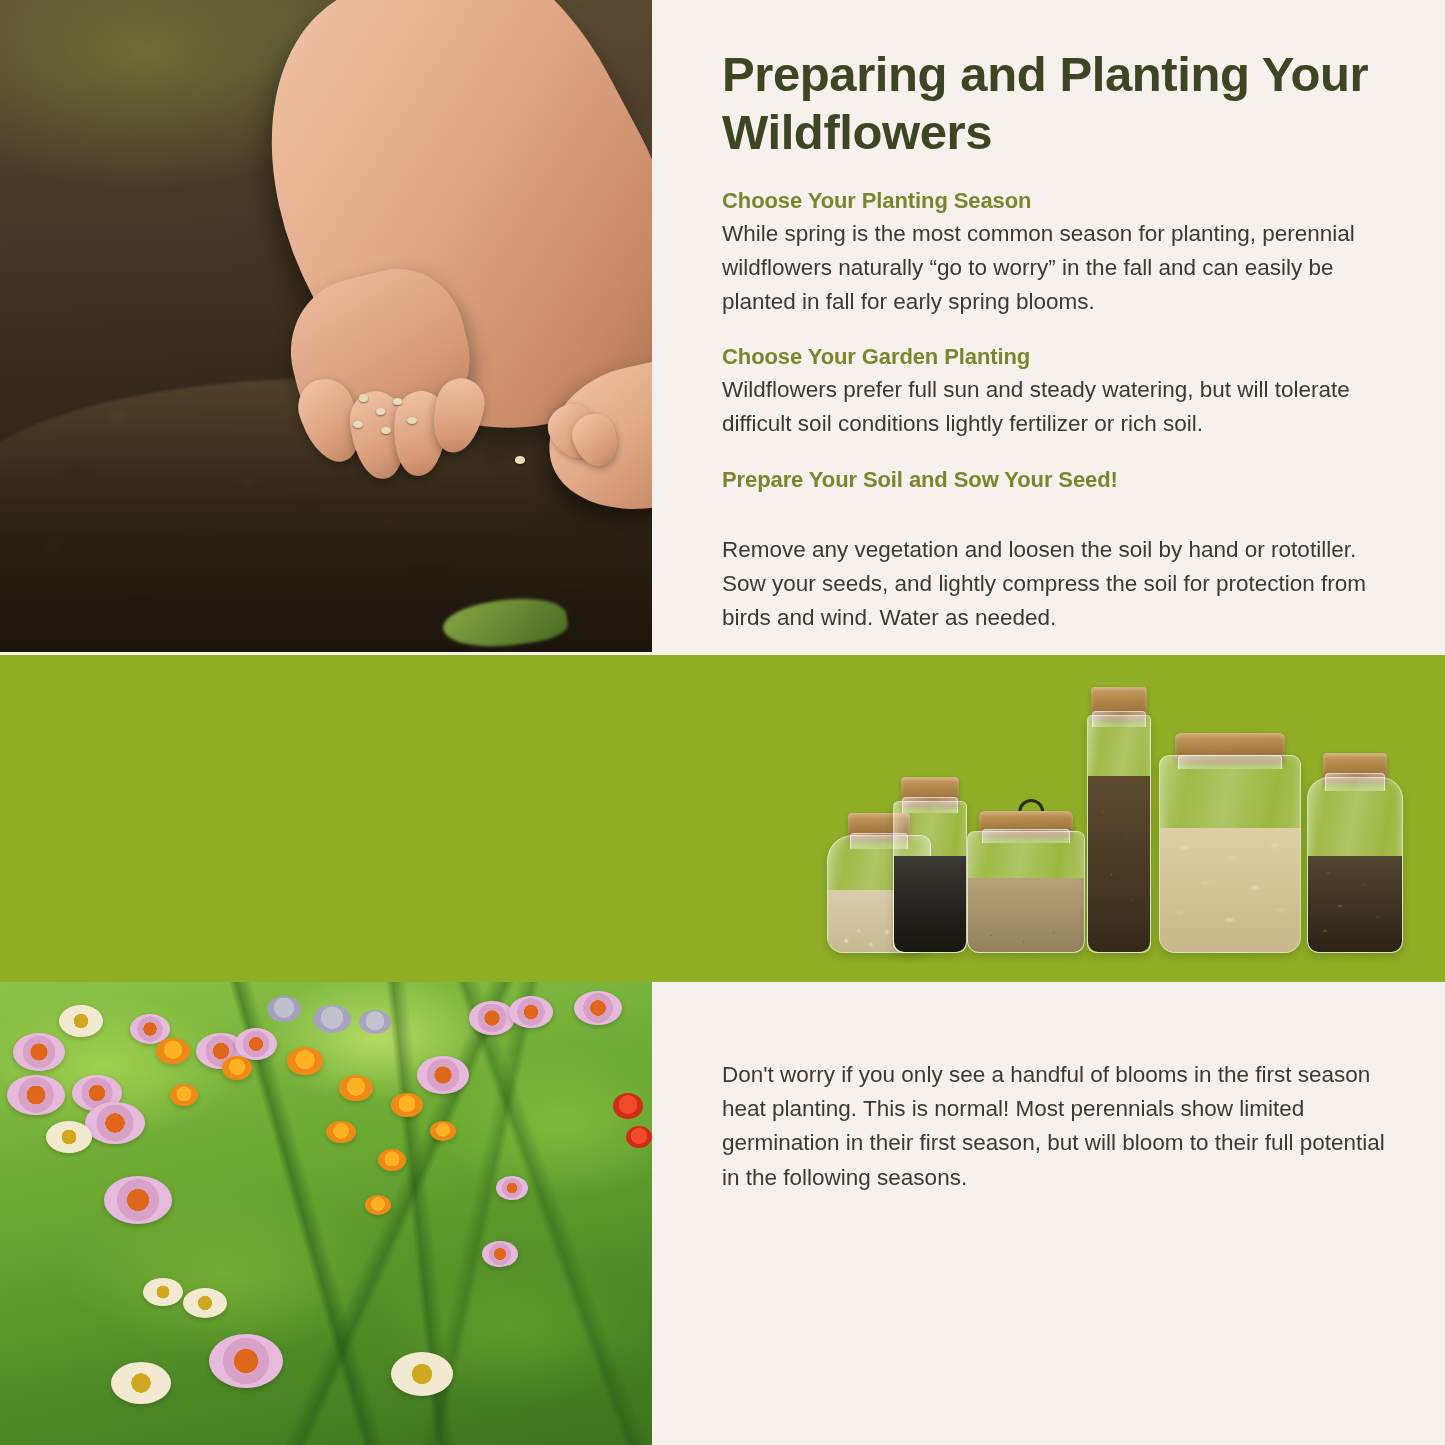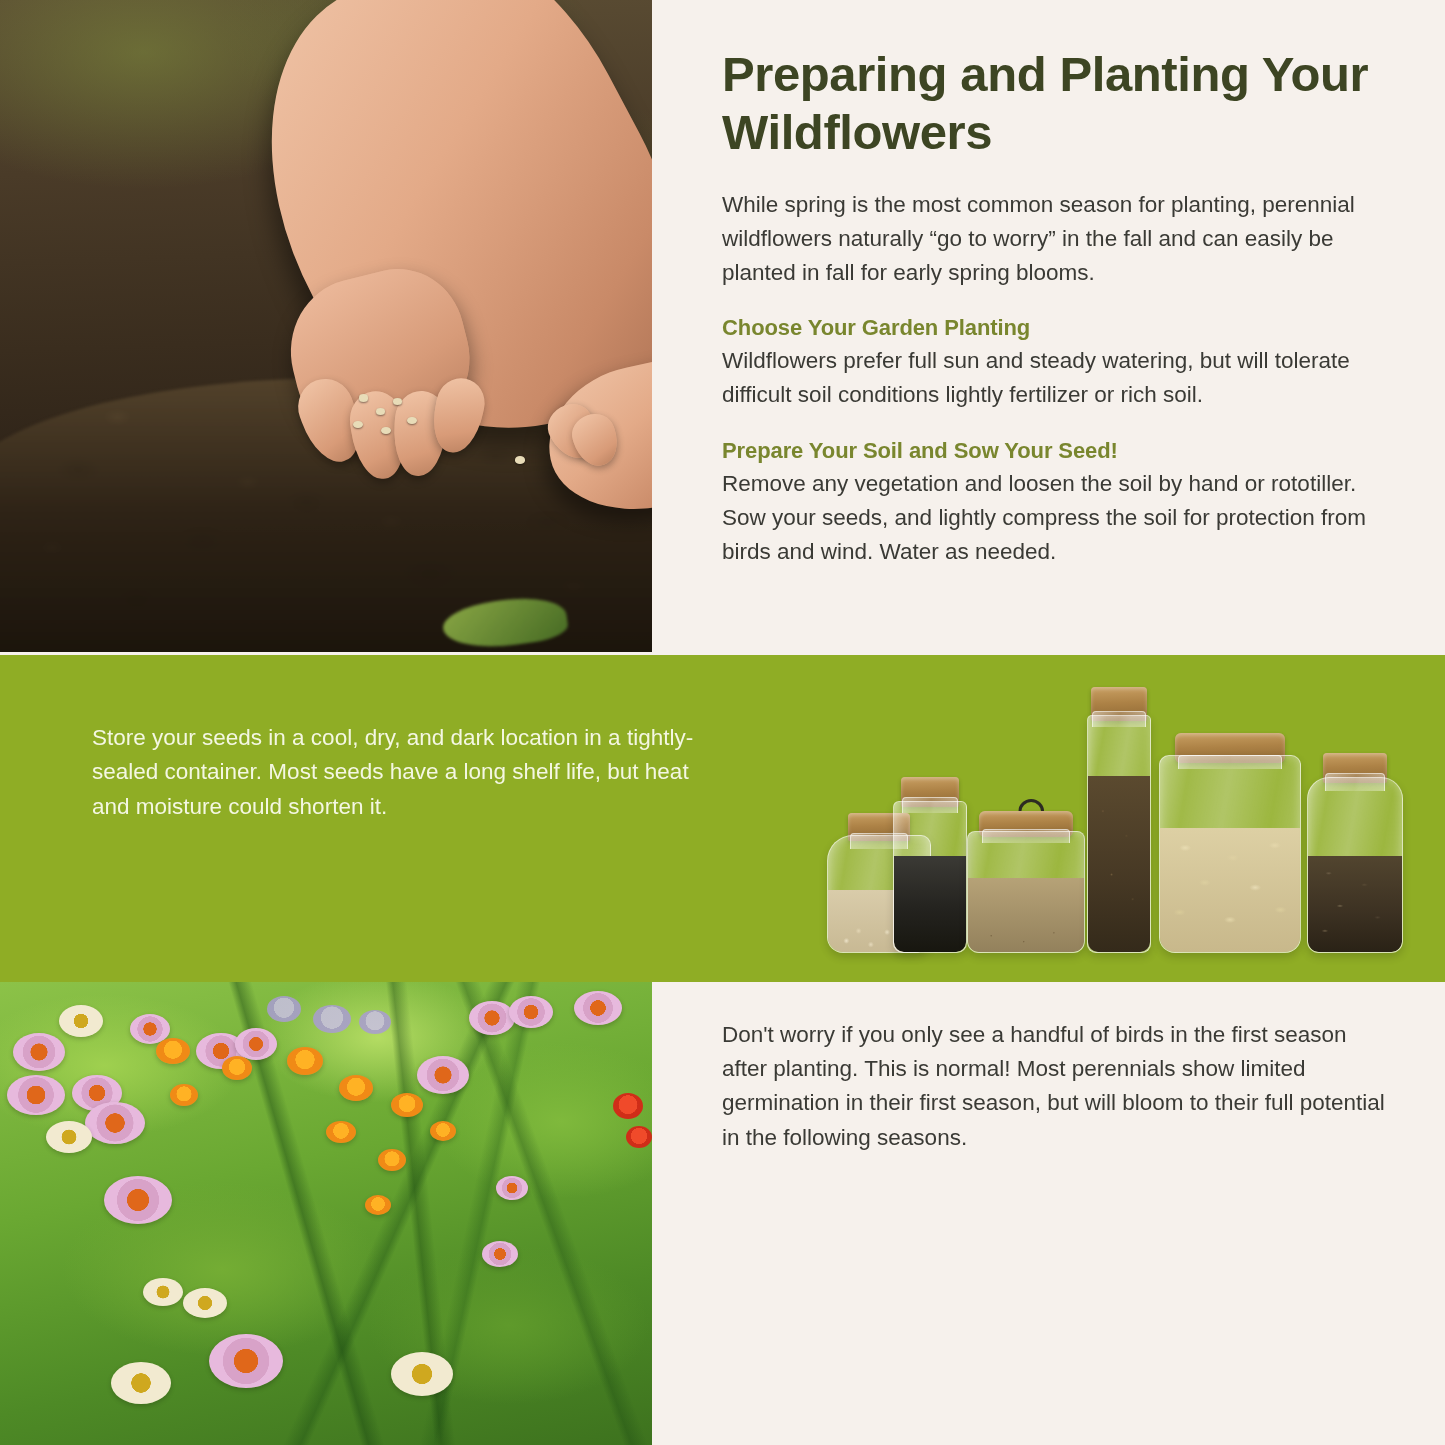--- a/index.html
+++ b/index.html
@@ -165,21 +165,21 @@
     margin-bottom: 3px;
     letter-spacing: -.1px;
   }
 
   p.body {
     font-size: 22.5px;
     line-height: 1.52;
     color: #3A3A35;
     margin-bottom: 25px;
   }
-  p.body:last-child { margin-bottom: 0; }
+  p.body:last-child { margin-bottom: 0; margin-top: 40px; }
 
   
   .band-green {
     position: absolute;
     left: 0; top: 655px;
     width: 1445px;
     height: 327px;
     background: #8FAD25;
   }
 
@@ -430,34 +430,34 @@
       <div class="seed-dot sd7"></div>
 
       <div class="hand-second"></div>
       <div class="hand2-finger h2f1"></div>
       <div class="hand2-finger h2f2"></div>
     </div>
 
     <div class="txt-top">
       <h1 class="title">Preparing and Planting Your Wildflowers</h1>
 
+      <h3 class="sub">Choose Your Planting Season</h3>
       <p class="body">While spring is the most common season for planting, perennial wildflowers naturally “go to worry” in the fall and can easily be planted in fall for early spring blooms.</p>
 
       <h3 class="sub">Choose Your Garden Planting</h3>
       <p class="body">Wildflowers prefer full sun and steady watering, but will tolerate difficult soil conditions lightly fertilizer or rich soil.</p>
 
       <h3 class="sub">Prepare Your Soil and Sow Your Seed!</h3>
       <p class="body">Remove any vegetation and loosen the soil by hand or rototiller. Sow your seeds, and lightly compress the soil for protection from birds and wind. Water as needed.</p>
     </div>
   </section>
 
   <section class="band-green">
 
     <div class="green-text">
-      <p class="green-body">Store your seeds in a cool, dry, and dark location in a tightly-sealed container. Most seeds have a long shelf life, but heat and moisture could shorten it.</p>
     </div>
 
     <div class="jars">
       <div class="jar j1">
         <div class="cork"></div>
         <div class="neck"></div>
         <div class="glass">
           <div class="fill"></div>
         </div>
       </div>
@@ -543,17 +543,17 @@
       <div class="bloom orange" style="left:26%; top:22%; width:28px; height:22px;"></div>
       <div class="bloom orange" style="left:56%; top:46%; width:26px; height:20px;"></div>
       <div class="bloom red" style="left:94%; top:24%; width:30px; height:26px;"></div>
       <div class="bloom red" style="left:96%; top:31%; width:26px; height:22px;"></div>
       <div class="bloom lilac" style="left:41%; top:3%;  width:34px; height:26px;"></div>
       <div class="bloom lilac" style="left:48%; top:5%;  width:38px; height:28px;"></div>
       <div class="bloom lilac" style="left:55%; top:6%;  width:32px; height:24px;"></div>
     </div>
 
     <div class="txt-bottom">
-      <p class="body">Don't worry if you only see a handful of birds in the first season after planting. This is normal! Most perennials show limited germination in their first season, but will bloom to their full potential in the following seasons.</p>
+      <p class="body">Don't worry if you only see a handful of blooms in the first season heat planting. This is normal! Most perennials show limited germination in their first season, but will bloom to their full potential in the following seasons.</p>
     </div>
   </section>
 
 </div>
 
 </body></html>

